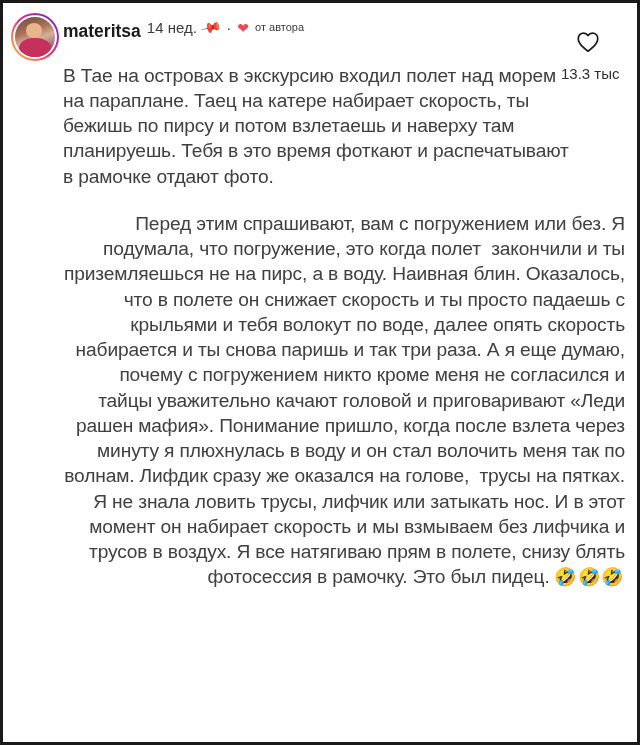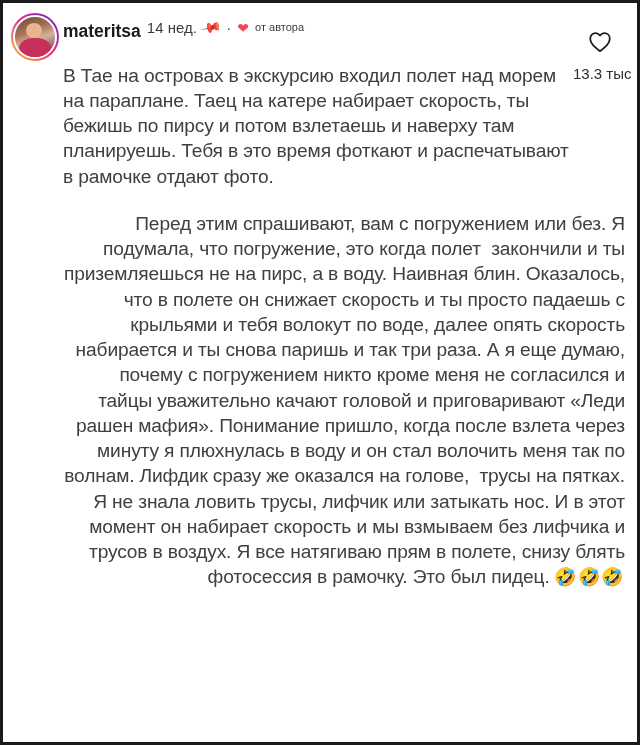--- a/index.html
+++ b/index.html
@@ -124,21 +124,21 @@
     word-wrap: break-word;
     padding-right: 56px;
   }
   .text-block.no-indent {
     padding-right: 0;
     text-align: right;
   }
   .like-col {
     position: absolute;
     top: 18px;
-    right: 0;
+    right: 12px;
     width: 54px;
     text-align: center;
   }
   .heart-icon {
     display: block;
     margin: 0 auto;
     width: 26px;
     height: 26px;
   }
   .like-count {

